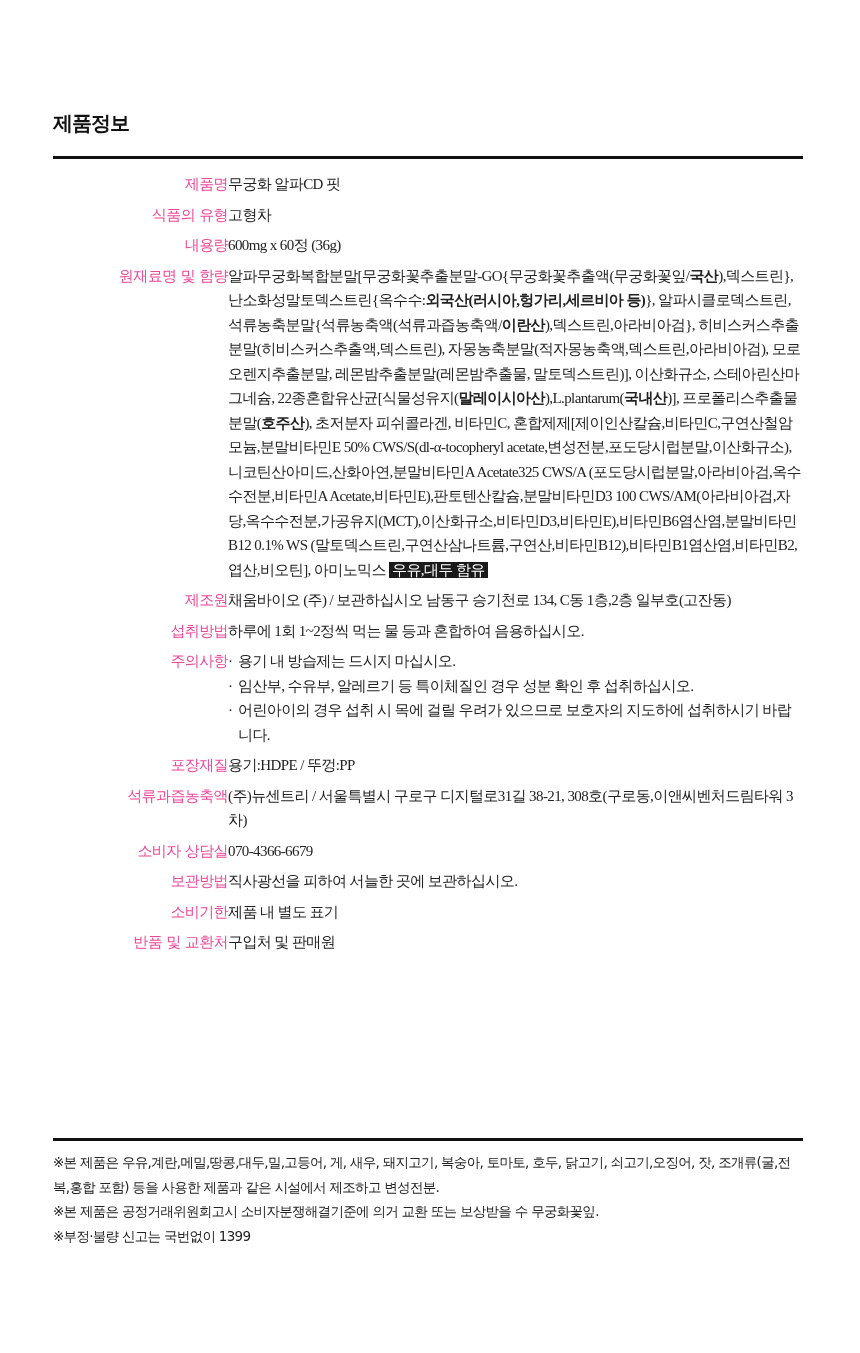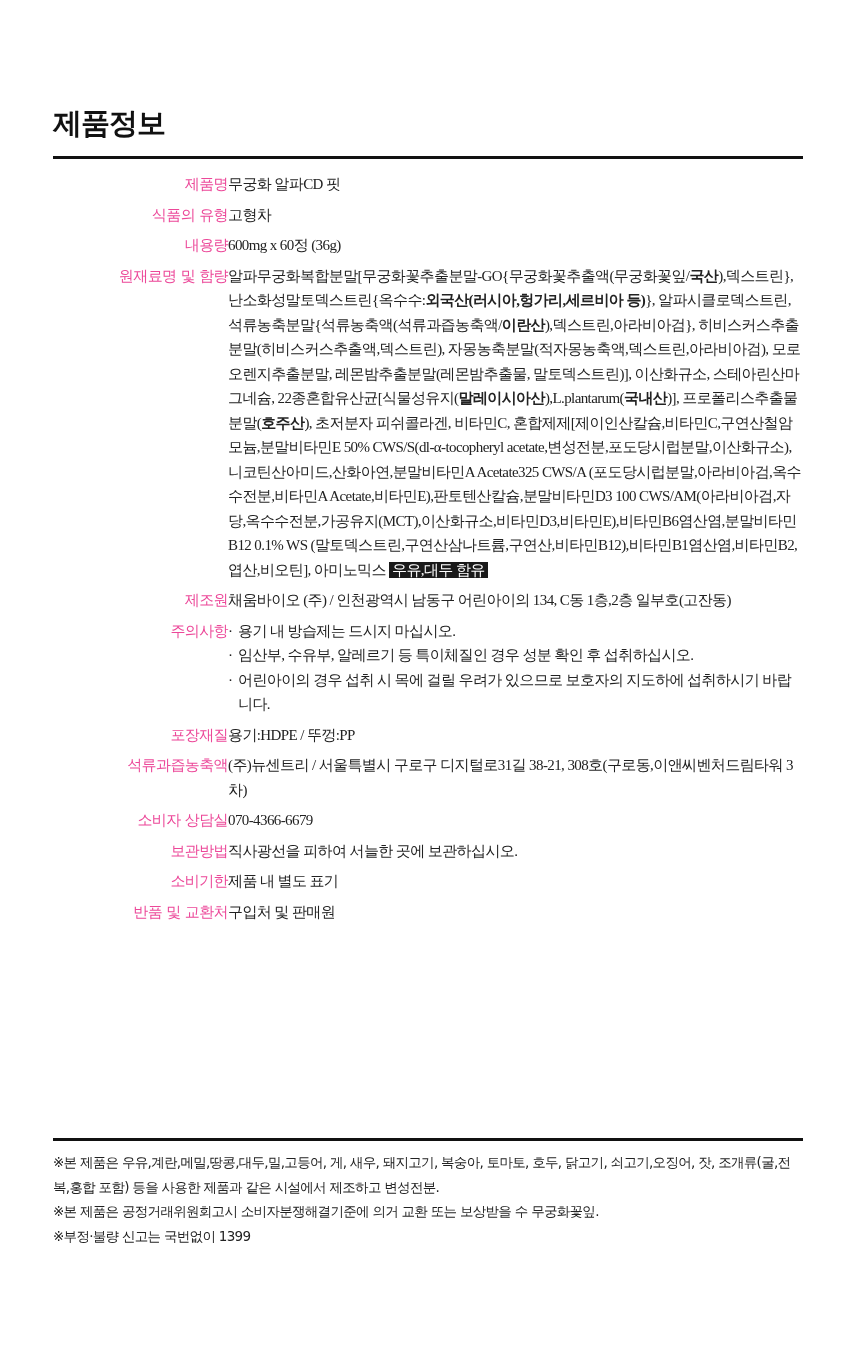--- a/index.html
+++ b/index.html
@@ -6,21 +6,21 @@
     html, body { width: 860px; background: #ffffff; }
     body {
       font-family: "DejaVu Sans", "Liberation Sans", sans-serif;
       color: #222222;
       height: 1353px;
       overflow: hidden;
     }
     .wrap { position: absolute; left: 53px; top: 0; width: 750px; }
     .title {
       position: absolute; top: 103px; left: 0;
-      font-size: 29px; font-weight: 700; color: #111;
+      font-size: 20px; font-weight: 700; color: #111;
       letter-spacing: -1px; line-height: 40px;
     }
     .rule-top {
       position: absolute; top: 156px; left: 0; width: 750px;
       height: 3px; background: #111;
     }
     .table { position: absolute; top: 172px; left: 0; width: 750px; }
     .row { display: flex; font-size: 15px; line-height: 24.5px; letter-spacing: -0.6px; }
     .row .label { width: 175px; flex: 0 0 175px; color: #ec4899; text-align: right; }
     .row .value { flex: 1; color: #222; word-break: break-all; font-family: Liberation Serif, serif; }
@@ -57,21 +57,25 @@
     <div class="row">
       <div class="label">내용량</div>
       <div class="value">600mg x 60정 (36g)</div>
     </div>
     <div class="row">
       <div class="label">원재료명 및 함량</div>
       <div class="value" id="ingredients"><span>알파무궁화복합분말[무궁화꽃추출분말-GO{무궁화꽃추출액(무궁화꽃잎/</span><b>국산</b><span>),덱스트린}, 난소화성말토덱스트린{옥수수:</span><b>외국산(러시아,헝가리,세르비아 등)</b><span>}, 알파시클로덱스트린, 석류농축분말{석류농축액(석류과즙농축액/</span><b>이란산</b><span>),덱스트린,아라비아검}, 히비스커스추출분말(히비스커스추출액,덱스트린), 자몽농축분말(적자몽농축액,덱스트린,아라비아검), 모로오렌지추출분말, 레몬밤추출분말(레몬밤추출물, 말토덱스트린)], 이산화규소, 스테아린산마그네슘, 22종혼합유산균[식물성유지(</span><b>말레이시아산</b><span>),L.plantarum(</span><b>국내산</b><span>)], 프로폴리스추출물분말(</span><b>호주산</b><span>), 초저분자 피쉬콜라겐, 비타민C, 혼합제제[제이인산칼슘,비타민C,구연산철암모늄,분말비타민E 50% CWS/S(dl-α-tocopheryl acetate,변성전분,포도당시럽분말,이산화규소),니코틴산아미드,산화아연,분말비타민A Acetate325 CWS/A (포도당시럽분말,아라비아검,옥수수전분,비타민A Acetate,비타민E),판토텐산칼슘,분말비타민D3 100 CWS/AM(아라비아검,자당,옥수수전분,가공유지(MCT),이산화규소,비타민D3,비타민E),비타민B6염산염,분말비타민B12 0.1% WS (말토덱스트린,구연산삼나트륨,구연산,비타민B12),비타민B1염산염,비타민B2,엽산,비오틴], 아미노믹스 </span><span class="hl">우유,대두 함유</span></div>
     </div>
     <div class="row">
       <div class="label">제조원</div>
-      <div class="value">채움바이오 (주) / 인천광역시 남동구 어린아이의 134, C동 1층,2층 일부호(고잔동)</div>
+      <div class="value">채움바이오 (주) / 보관하십시오 남동구 승기천로 134, C동 1층,2층 일부호(고잔동)</div>
+    </div>
+    <div class="row">
+      <div class="label">섭취방법</div>
+      <div class="value">하루에 1회 1~2정씩 먹는 물 등과 혼합하여 음용하십시오.</div>
     </div>
     <div class="row">
       <div class="label">주의사항</div>
       <div class="value bullets">
         <div class="li">
             <span class="dot">·</span>
             <span>용기 내 방습제는 드시지 마십시오.</span>
           </div>
         <div class="li">
             <span class="dot">·</span>

